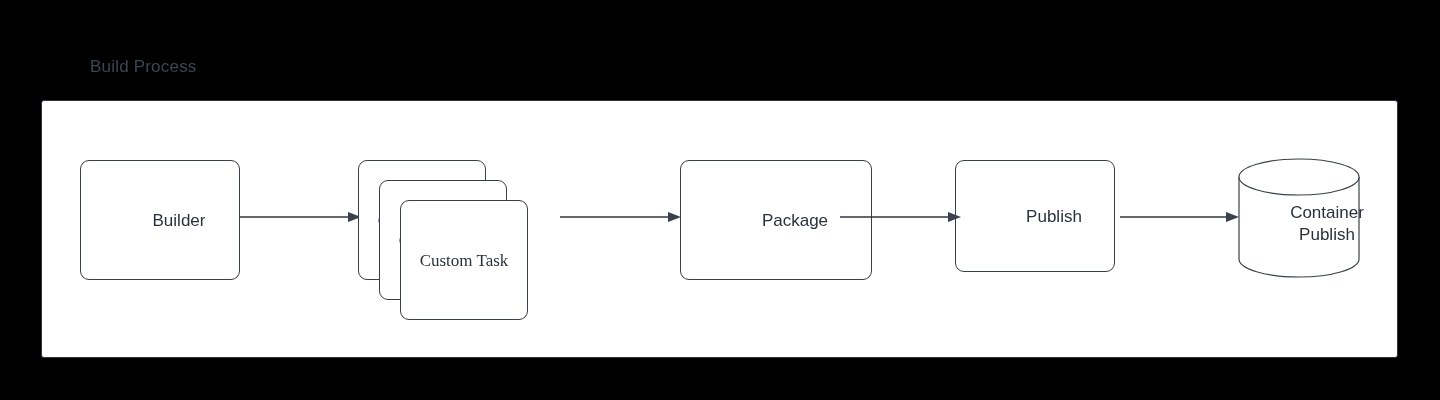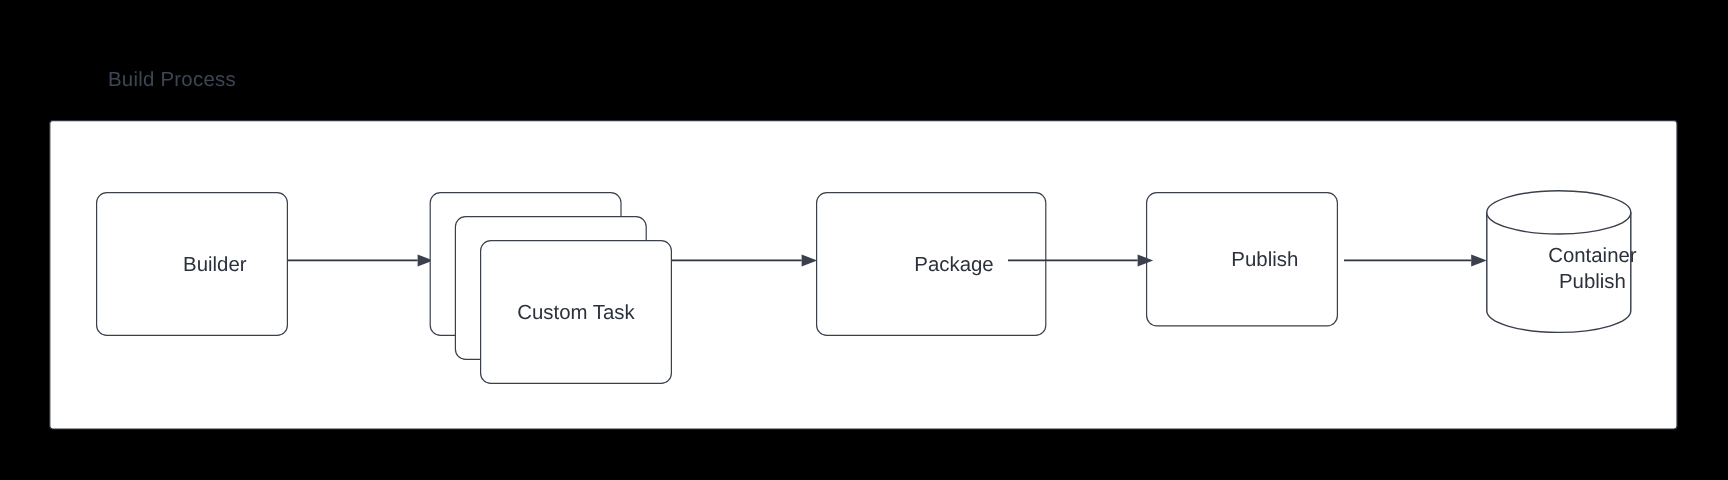--- a/index.html
+++ b/index.html
@@ -77,26 +77,27 @@
   #node-package   { left: 680px; top: 160px; width: 192px; height: 120px; }
   #node-publish   { left: 955px; top: 160px; width: 160px; height: 112px; }
 
   
   .stack-card {
     position: absolute;
     background: #ffffff;
     border: 1px solid #39404b;
     border-radius: 9px;
     box-sizing: border-box;
-    width: 160px;
+    width: 128px;
     height: 120px;
     overflow: hidden;
     display: flex;
     align-items: center;
     justify-content: center;
+    font-family: Liberation Serif, serif;
   }
   #stack-card-back   { left: 358px; top: 160px; z-index: 2; }
   #stack-card-middle { left: 379px; top: 180px; z-index: 3; }
   #stack-card-front  { left: 400px; top: 200px; z-index: 4; }
   .stack-card .node-label { white-space: nowrap; }
 
   
   #node-registry {
     position: absolute;
     left: 1238px;

